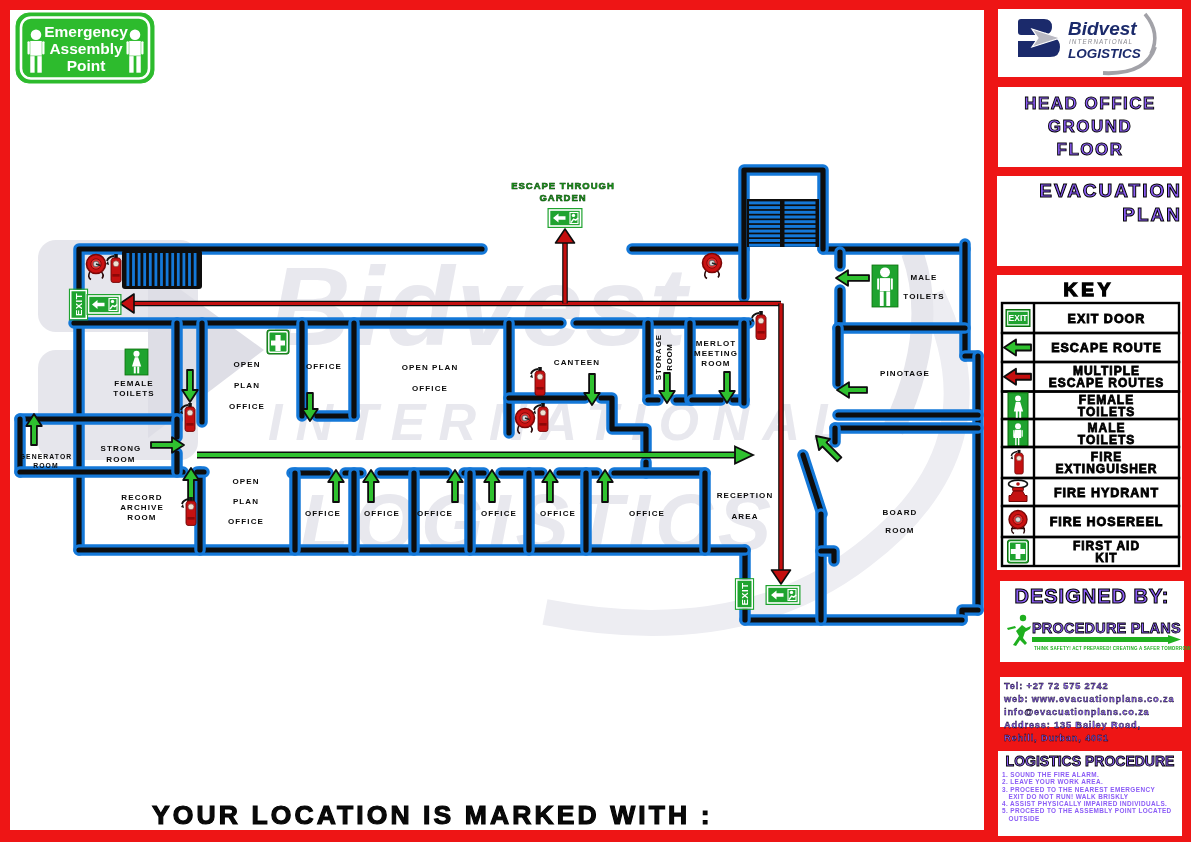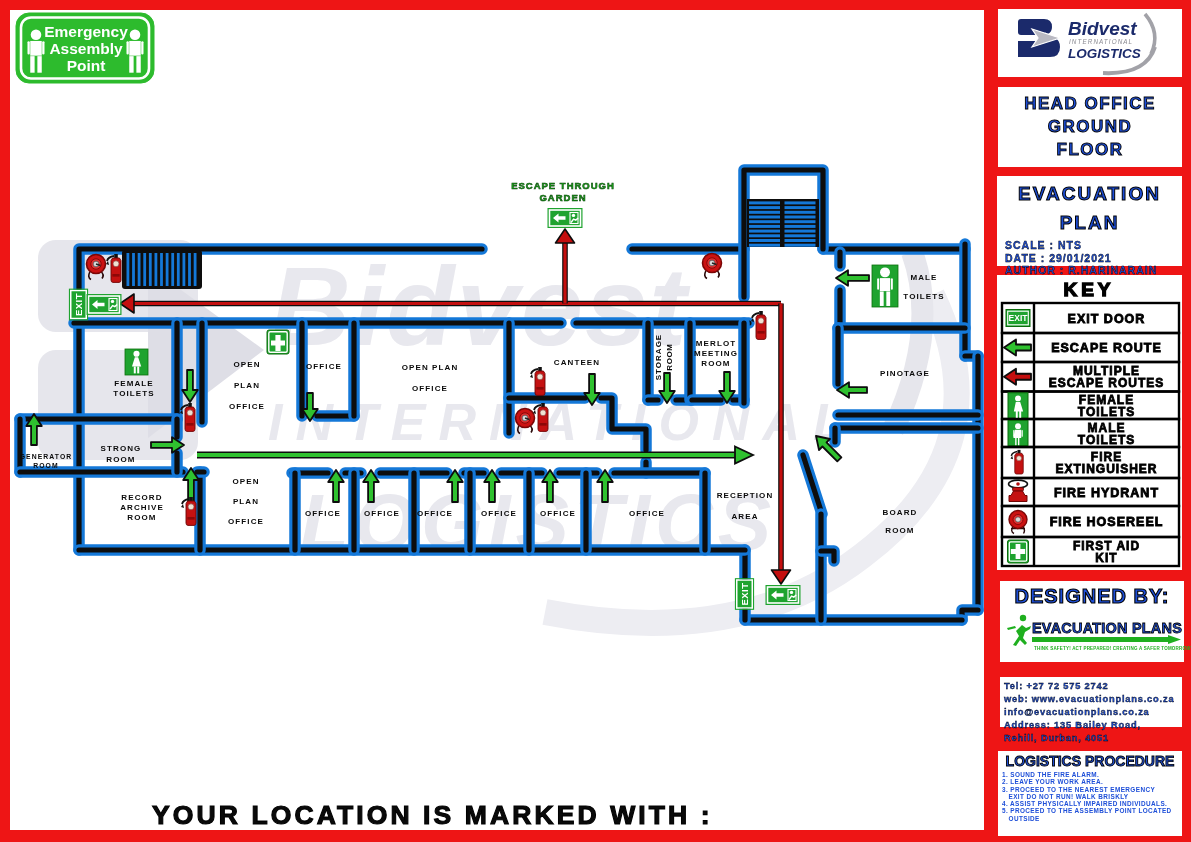--- a/index.html
+++ b/index.html
@@ -1,17 +1,17 @@
 <!DOCTYPE html>
 <html><head><meta charset="utf-8"><style>
 html,body{margin:0;padding:0;width:1191px;height:842px;overflow:hidden;background:#fff;
 font-family:"Liberation Sans",sans-serif;}
 .abs{position:absolute;}
 .box{position:absolute;background:#fff;}
-.tk{font-weight:bold;color:#1d4ed8;}
+.tk{font-weight:bold;color:#8b5cf6;}
 </style></head><body>
 <div class="abs" style="left:0;top:0;width:1191px;height:842px">
 <svg width="1191" height="842" viewBox="0 0 1191 842" xmlns="http://www.w3.org/2000/svg" style="position:absolute;left:0;top:0" font-family="Liberation Sans, sans-serif">
 
 <g>
 <path d="M545,612 Q740,650 862,556 Q1005,448 932,295" fill="none" stroke="#ededf2" stroke-width="26"></path>
 <path d="M893,430 Q940,330 912,252" fill="none" stroke="#e6e6ec" stroke-width="22"></path>
 <g fill="#e6e6ec">
 <rect x="38" y="240" width="160" height="92" rx="18"></rect>
 <rect x="38" y="350" width="160" height="110" rx="18"></rect>
@@ -723,22 +723,21 @@
 <text x="70" y="26" font-size="19" font-weight="bold" font-style="italic" fill="#1b2a6b" font-family="Liberation Sans">Bidvest</text>
 <text x="71" y="35" font-size="6.3" font-style="italic" letter-spacing="1.1" fill="#8a8a92" font-family="Liberation Sans">INTERNATIONAL</text>
 <text x="70" y="49" font-size="13.5" font-weight="bold" font-style="italic" fill="#1b2a6b" font-family="Liberation Sans">LOGISTICS</text>
 </svg></div>
 
 <div class="box tk" style="left:998px;top:87px;width:184px;height:80px;text-align:center;
 font-size:17px;letter-spacing:1.5px;line-height:23px;padding-top:5px;box-sizing:border-box;
 -webkit-text-stroke:0.9px #000">HEAD OFFICE<br>GROUND<br>FLOOR</div>
 
 <div class="box" style="left:997px;top:176px;width:185px;height:90px">
-<div class="tk" style="text-align:center;font-size:19px;letter-spacing:2px;line-height:29px;padding-top:3px;-webkit-text-stroke:1px #000">EVACUATION<br>PLAN</div>
-<div class="tk" style="font-size:10.5px;letter-spacing:1px;margin:2px 0 0 8px;line-height:12.6px;-webkit-text-stroke:0.4px #000">SCALE : NTS<br>DATE : 29/01/2021<br>AUTHOR : R.HARINARAIN</div>
+<div class="tk" style="text-align:right;font-size:19px;letter-spacing:2px;line-height:24px;padding-top:3px;-webkit-text-stroke:1px #000">EVACUATION<br>PLAN</div>
 </div>
 
 <div class="box" style="left:997px;top:275px;width:185px;height:295px">
 <svg width="185" height="295" viewBox="0 0 185 295" xmlns="http://www.w3.org/2000/svg" font-family="Liberation Sans, sans-serif">
 <text x="92" y="21" font-size="19" font-weight="bold" letter-spacing="4" text-anchor="middle" stroke="#000" stroke-width="1.4">KEY</text>
 
 <g>
           <rect x="5" y="28" width="177" height="30" fill="none" stroke="#000" stroke-width="2.4"></rect>
           <line x1="37" y1="28" x2="37" y2="58" stroke="#000" stroke-width="2.4"></line>
           <text x="109.5" y="47.5" font-size="12.5" font-weight="bold" letter-spacing="1" text-anchor="middle" stroke="#000" stroke-width="0.85">EXIT DOOR</text>
@@ -840,21 +839,21 @@
 
 <div class="box" style="left:1000px;top:581px;width:184px;height:81px">
 <div class="tk" style="font-size:20px;letter-spacing:1px;text-align:center;padding-top:4px;-webkit-text-stroke:1.1px #000">DESIGNED BY:</div>
 <div style="position:absolute;left:3px;top:33px"><svg width="30" height="34" viewBox="0 0 30 34" xmlns="http://www.w3.org/2000/svg">
           <g fill="#1faf1f">
             <circle cx="20" cy="4" r="3.2"></circle>
             <path d="M10,31 l6-9 -3-5 6-6 4,3 5-2 -1,3 -5,3 -2,6 4,5 -2,2 -5-5 -4,6 z"></path>
             <path d="M4,14 l8-2 1,2 -8,2 z"></path>
           </g>
         </svg></div>
-<div class="tk" style="position:absolute;left:32px;top:39px;font-size:14.5px;white-space:nowrap;letter-spacing:0.2px;-webkit-text-stroke:0.8px #000">EVACUATION PLANS</div>
+<div class="tk" style="position:absolute;left:32px;top:39px;font-size:14.5px;white-space:nowrap;letter-spacing:0.2px;-webkit-text-stroke:0.8px #000">PROCEDURE PLANS</div>
 <svg class="abs" style="left:32px;top:54px" width="150" height="10" viewBox="0 0 150 10" xmlns="http://www.w3.org/2000/svg">
 <polygon points="0,2 136,2 136,0 149,4.5 136,9 136,7 0,7" fill="#1faf1f"></polygon>
       </svg>
 <div style="position:absolute;left:34px;top:65px;font-size:4.5px;color:#1faf1f;font-weight:bold;letter-spacing:0.2px;white-space:nowrap">THINK SAFETY! ACT PREPARED! CREATING A SAFER TOMORROW</div>
 </div>
 
 <div class="box tk" style="left:1000px;top:677px;width:182px;height:50px;font-size:9.3px;
 letter-spacing:0.8px;line-height:13px;padding:3px 0 0 4px;box-sizing:border-box;-webkit-text-stroke:0.35px #000">
 Tel: +27 72 575 2742<br>web: www.evacuationplans.co.za<br>info@evacuationplans.co.za<br>Address: 135 Bailey Road,<br>Rehill, Durban, 4051</div>
 

